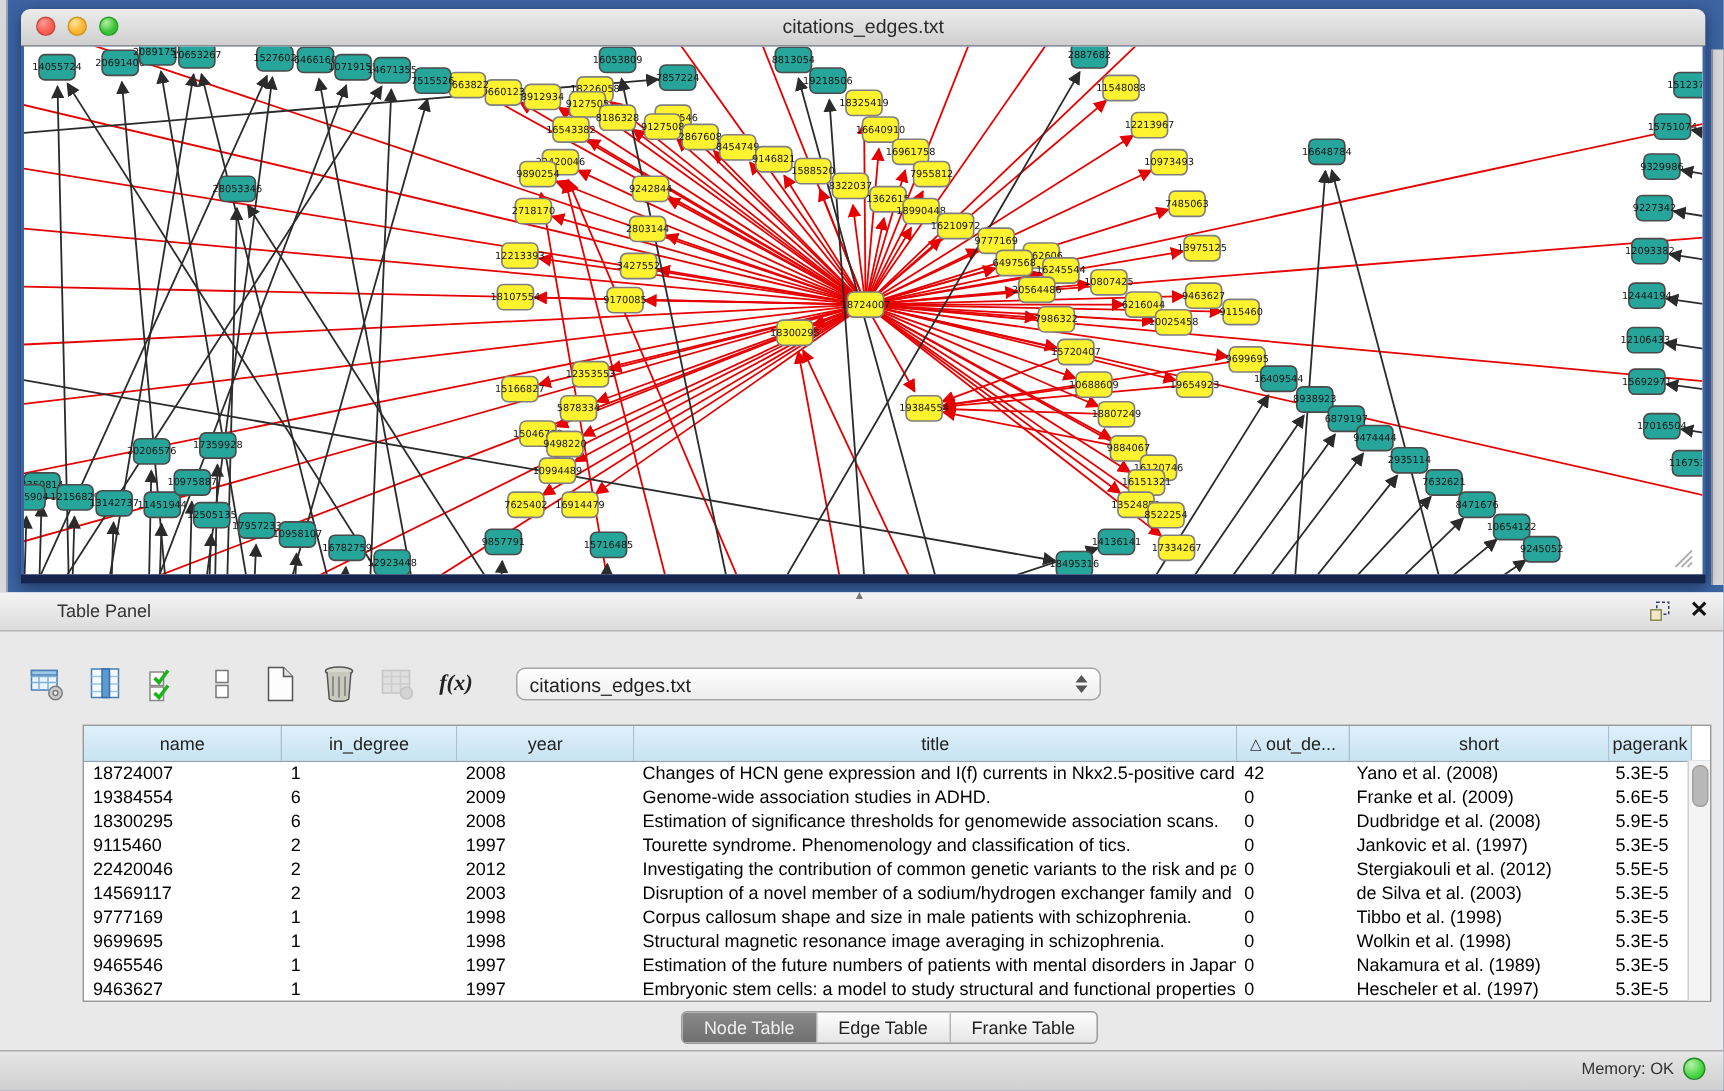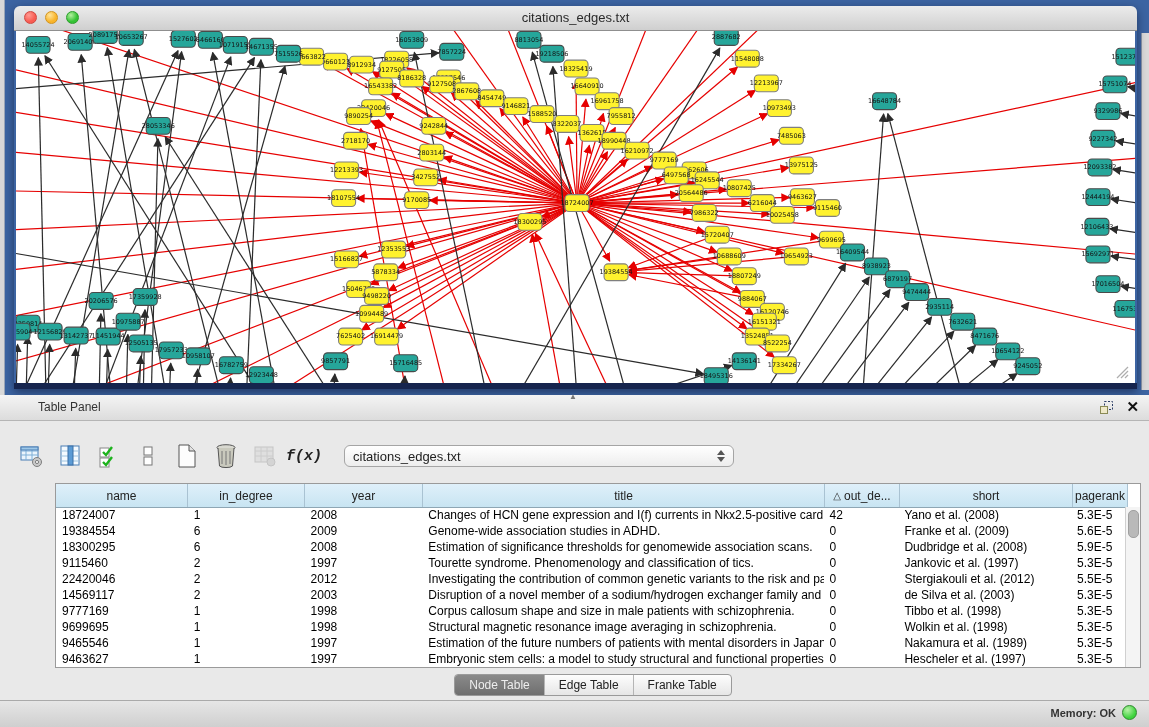--- a/index.html
+++ b/index.html
@@ -28,21 +28,21 @@
   #table-panel{position:absolute;left:0;top:395px;width:1149px;height:332px;background:#e9e9e9;}
   #panel-header{position:absolute;left:0;top:0;right:0;height:25px;background:linear-gradient(#f4f4f4,#dcdcdc);
                 border-bottom:1px solid #b5b5b5;}
   #panel-title{position:absolute;left:10px;top:5px;font-size:12px;color:#333;margin-left:28px;}
   #split-grip{position:absolute;left:568px;top:-1px;width:10px;height:6px;color:#777;font-size:8px;line-height:6px;text-align:center;}
   #panel-actions{position:absolute;right:10px;top:3px;display:flex;gap:12px;align-items:center;}
   #float-icon svg{display:block;}
   #close-icon{font-size:15px;font-weight:bold;color:#111;line-height:18px;cursor:default;}
   #toolbar{position:absolute;left:18px;top:45px;height:32px;display:flex;align-items:center;gap:13px;}
   .tbtn{width:26px;height:26px;display:flex;align-items:center;justify-content:center;}
-  .fx{font-family:Liberation Mono, monospace;font-style:italic;font-size:15px;font-weight:bold;color:#222;}
+  .fx{font-family:Liberation Serif, serif;font-style:italic;font-size:15px;font-weight:bold;color:#222;}
   #table-select{margin-left:14px;width:390px;height:22px;border:1px solid #a5a5a5;border-radius:6px;
                 background:linear-gradient(#ffffff,#ededed);display:flex;align-items:center;
                 padding:0 8px;box-sizing:border-box;font-size:13px;color:#222;}
   #table-select .val{flex:1;}
   .stepper{display:flex;flex-direction:column;gap:2px;align-items:center;}
   .stepper i{display:block;width:0;height:0;border-left:4px solid transparent;border-right:4px solid transparent;}
   .stepper .up{border-bottom:5px solid #555;}
   .stepper .down{border-top:5px solid #555;}
   #table-outer{position:absolute;left:8px;top:88px;width:1086px;height:185px;background:#fff;
                border:1px solid #9a9a9a;box-sizing:border-box;margin-left:47px;}
@@ -56,21 +56,21 @@
   #vscroll{position:absolute;right:0;top:23px;width:14px;bottom:0;background:#f4f4f4;border-left:1px solid #d0d0d0;}
   #vthumb{position:absolute;left:2px;top:3px;width:9px;height:26px;border-radius:5px;background:#b9b9b9;border:1px solid #a0a0a0;}
   #tabs{position:absolute;left:0;right:0;top:279px;display:flex;justify-content:center;}
   .seg{display:flex;border:1px solid #9a9a9a;border-radius:4px;overflow:hidden;background:linear-gradient(#fdfdfd,#e6e6e6);margin-left:37px;}
   .seg button{border:none;background:transparent;font-family:"Liberation Sans",sans-serif;font-size:12px;
               padding:3px 14px;color:#222;border-right:1px solid #b5b5b5;cursor:default;}
   .seg button:last-child{border-right:none;}
   .seg button.sel{background:linear-gradient(#8a8a8a,#6f6f6f);color:#eee;}
   #status-bar{position:absolute;left:0;right:0;bottom:0;height:26px;background:linear-gradient(#e6e6e6,#cfcfcf);
               border-top:1px solid #aaa;}
-  #status-right{position:absolute;right:12px;top:4px;display:flex;align-items:center;gap:6px;font-size:11px;color:#333;font-weight:bold;}
+  #status-right{position:absolute;right:12px;top:4px;display:flex;align-items:center;gap:6px;font-size:11px;color:#333;}
   #mem-led{width:13px;height:13px;border-radius:50%;background:radial-gradient(circle at 35% 30%,#b8f2a8,#3ed33e 65%);
            border:1px solid #2a8a2a;}
 </style>
 </head>
 <body>
 
 <div id="desktop">
   <div id="app-edge-left"></div>
   <div id="bg-window-right"></div>
 

